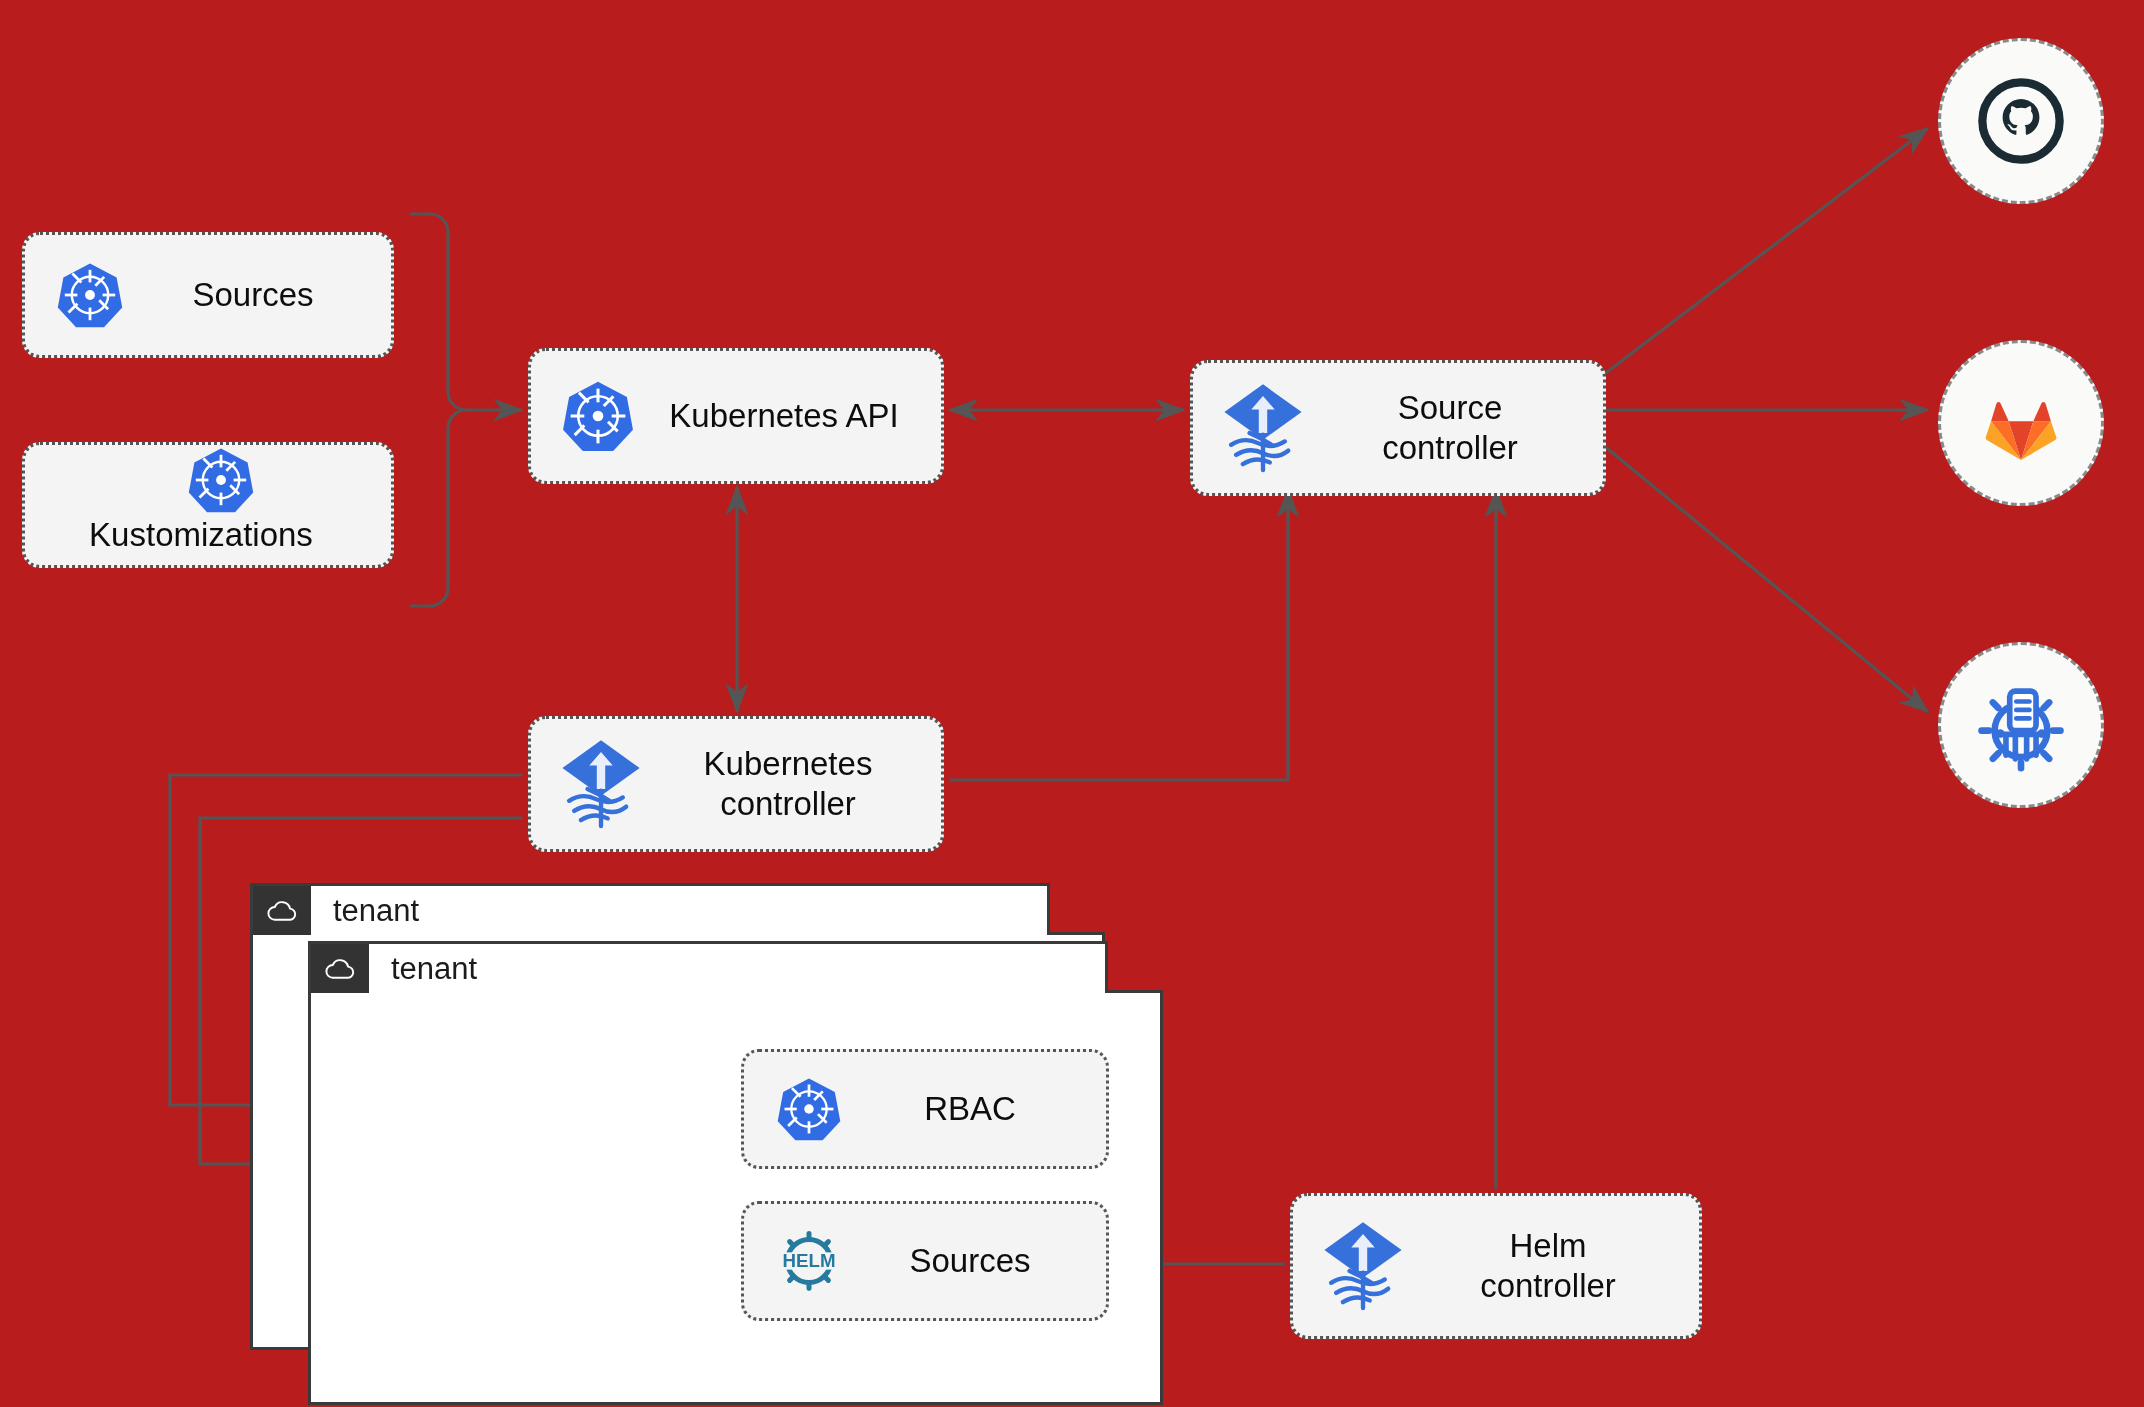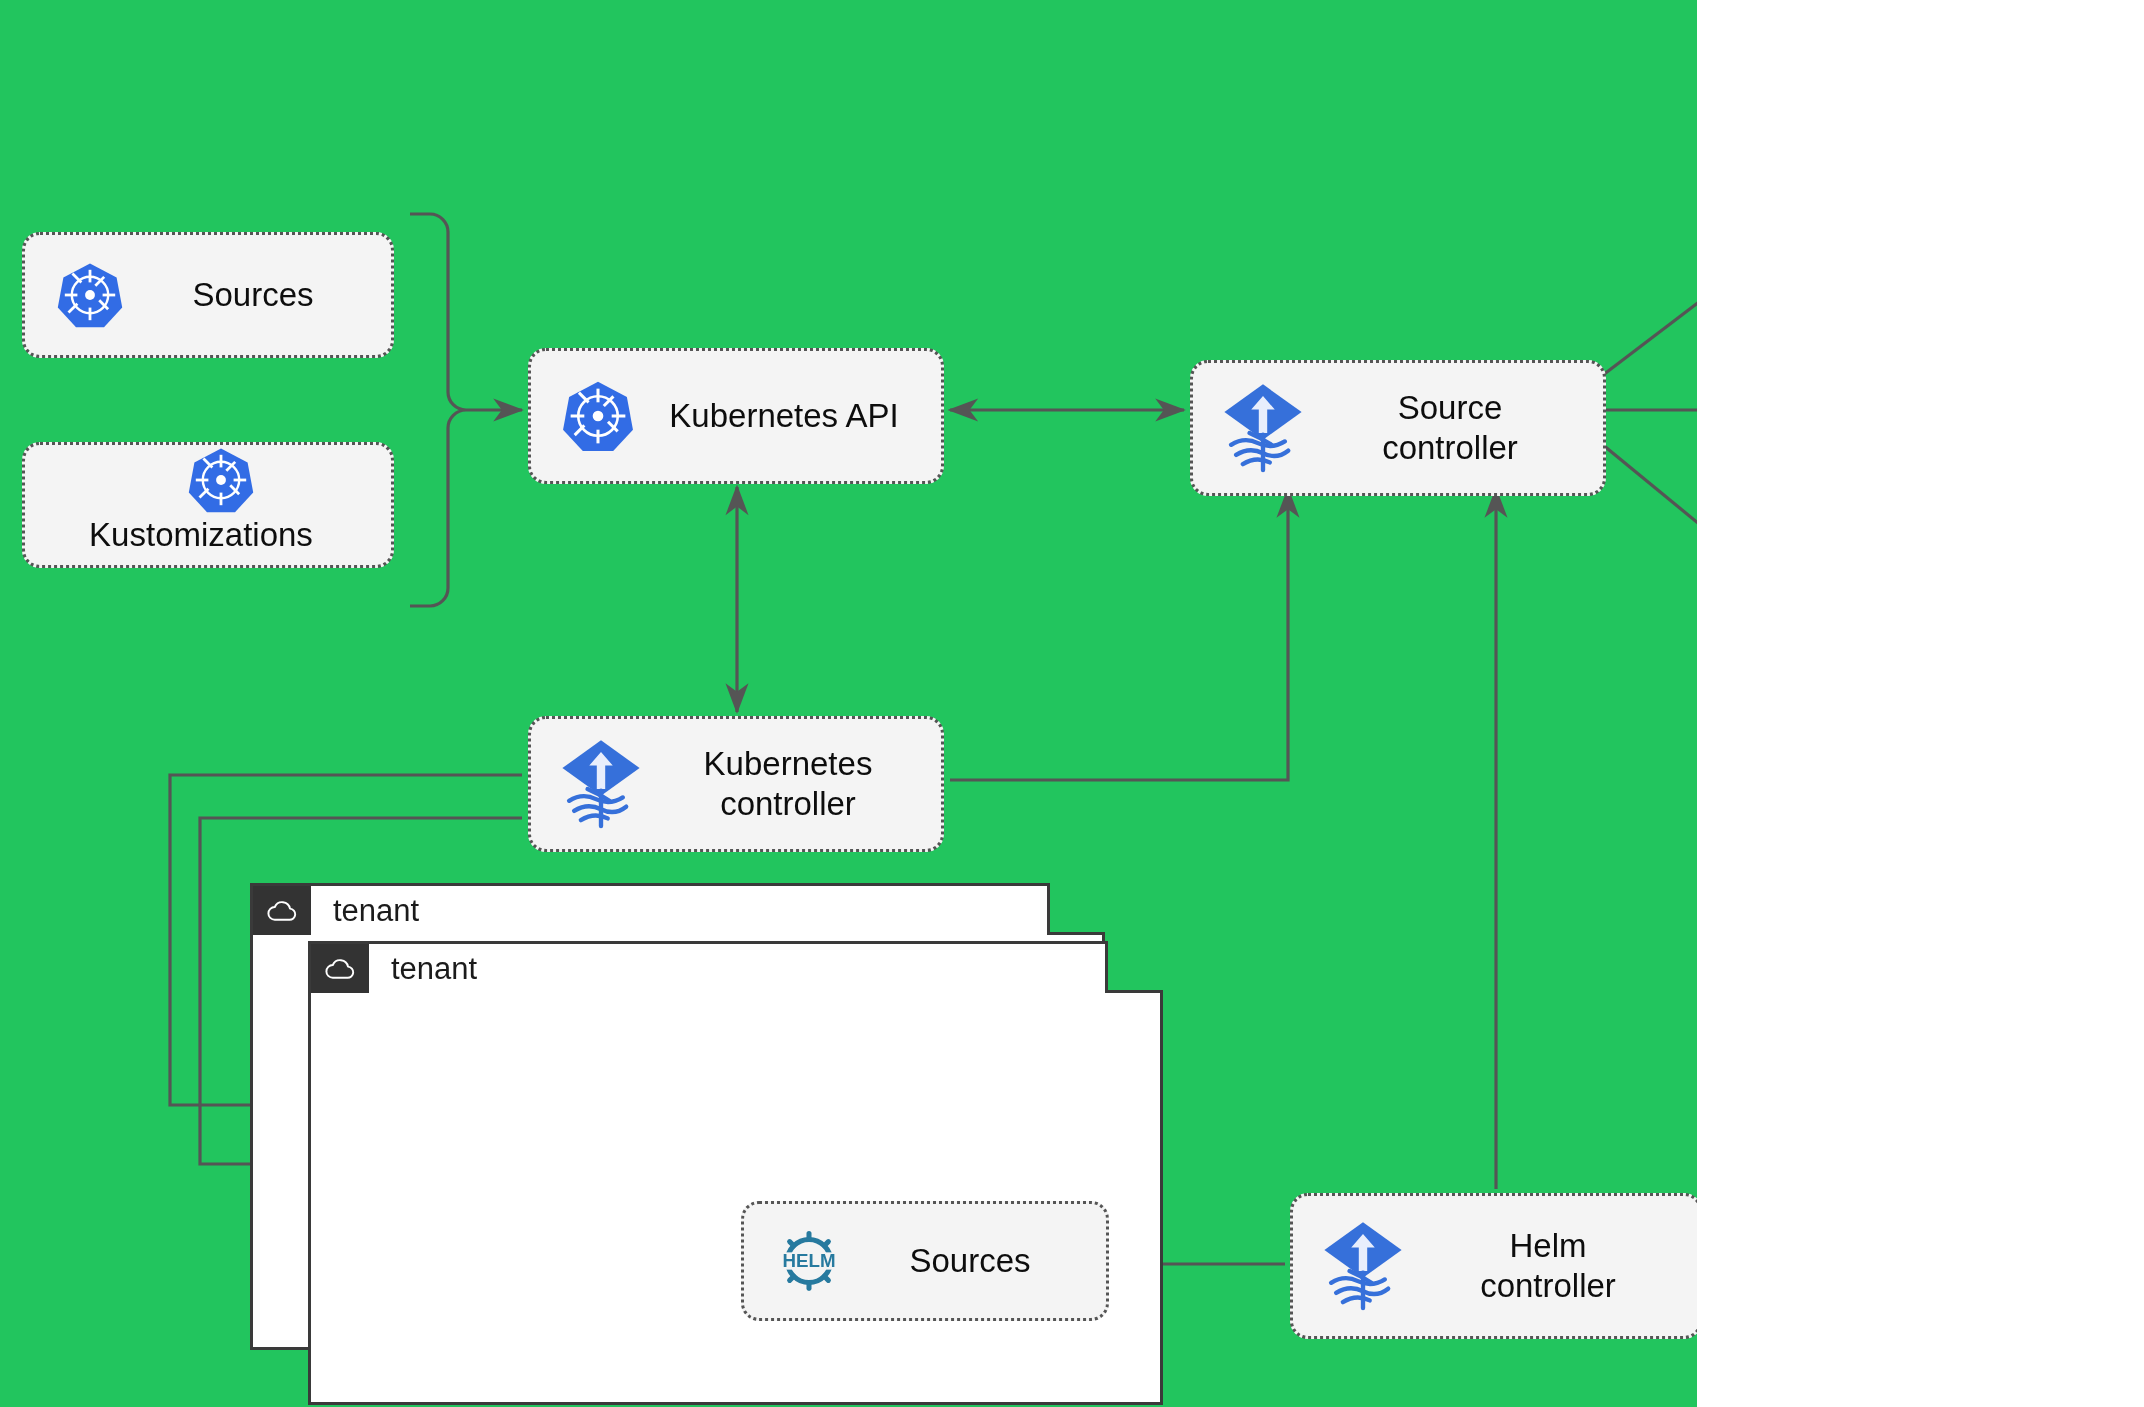--- a/index.html
+++ b/index.html
@@ -6,23 +6,23 @@
     margin: 0;
     padding: 0;
     background: #ffffff;
   }
   body {
     font-family: "Liberation Sans", sans-serif;
     color: #111111;
   }
   #canvas {
     position: relative;
-    width: 1697px;
+    width: 2144px;
     height: 1407px;
-    background: #22c55e;
+    background: #b91c1c;
     overflow: hidden;
   }
   #wires {
     position: absolute;
     left: 0;
     top: 0;
     width: 2144px;
     height: 1407px;
     pointer-events: none;
   }
@@ -333,20 +333,40 @@
     <div class="tenant-bar" style="width:800px;">
       <span class="tenant-chip">
         <svg width="32" height="24" viewBox="0 0 40 28">
           <path d="M11 25 a8 8 0 0 1 0-16 a10 10 0 0 1 19 2 a7 7 0 0 1 -1 14 z" fill="none" stroke="#ffffff" stroke-width="2.4" stroke-linejoin="round"></path>
         </svg>
       </span>
       <span class="tenant-name">tenant</span>
     </div>
 
 
+    <div class="node res" style="left:430px; top:56px; width:368px; height:120px;">
+      <span class="ico">
+        <svg width="68" height="68" viewBox="0 0 100 100">
+          <path d="M50 5 L88 25 L96 68 L70 96 L30 96 L4 68 L12 25 Z" fill="#326CE5"></path>
+          <g fill="#ffffff">
+            <circle cx="50" cy="50" r="7"></circle>
+            <path d="M48 14 h4 v18 h-4 z"></path>
+              <path d="M48 68 h4 v18 h-4 z"></path>
+            <path d="M14 48 h18 v4 h-18 z"></path>
+              <path d="M68 48 h18 v4 h-18 z"></path>
+            <path d="M23.5 20.7 l2.8-2.8 12.7 12.7 -2.8 2.8 z"></path>
+            <path d="M61.8 59 l2.8-2.8 12.7 12.7 -2.8 2.8 z"></path>
+            <path d="M20.7 76.5 l-2.8-2.8 12.7-12.7 2.8 2.8 z"></path>
+            <path d="M59 38.2 l-2.8-2.8 12.7-12.7 2.8 2.8 z"></path>
+          </g>
+          <circle cx="50" cy="50" r="26" fill="none" stroke="#ffffff" stroke-width="3.4"></circle>
+        </svg>
+      </span>
+      <span class="lbl">RBAC</span>
+    </div>
 
 
     <div class="node res" style="left:430px; top:208px; width:368px; height:120px;">
       <span class="ico">
         <svg width="72" height="72" viewBox="0 0 100 100">
           <g stroke="#277A9F" stroke-width="7" fill="none" stroke-linecap="round">
             <circle cx="50" cy="50" r="30"></circle>
             <path d="M50 20 v-8"></path>
               <path d="M50 80 v8"></path>
             <path d="M20 50 h-8"></path>

